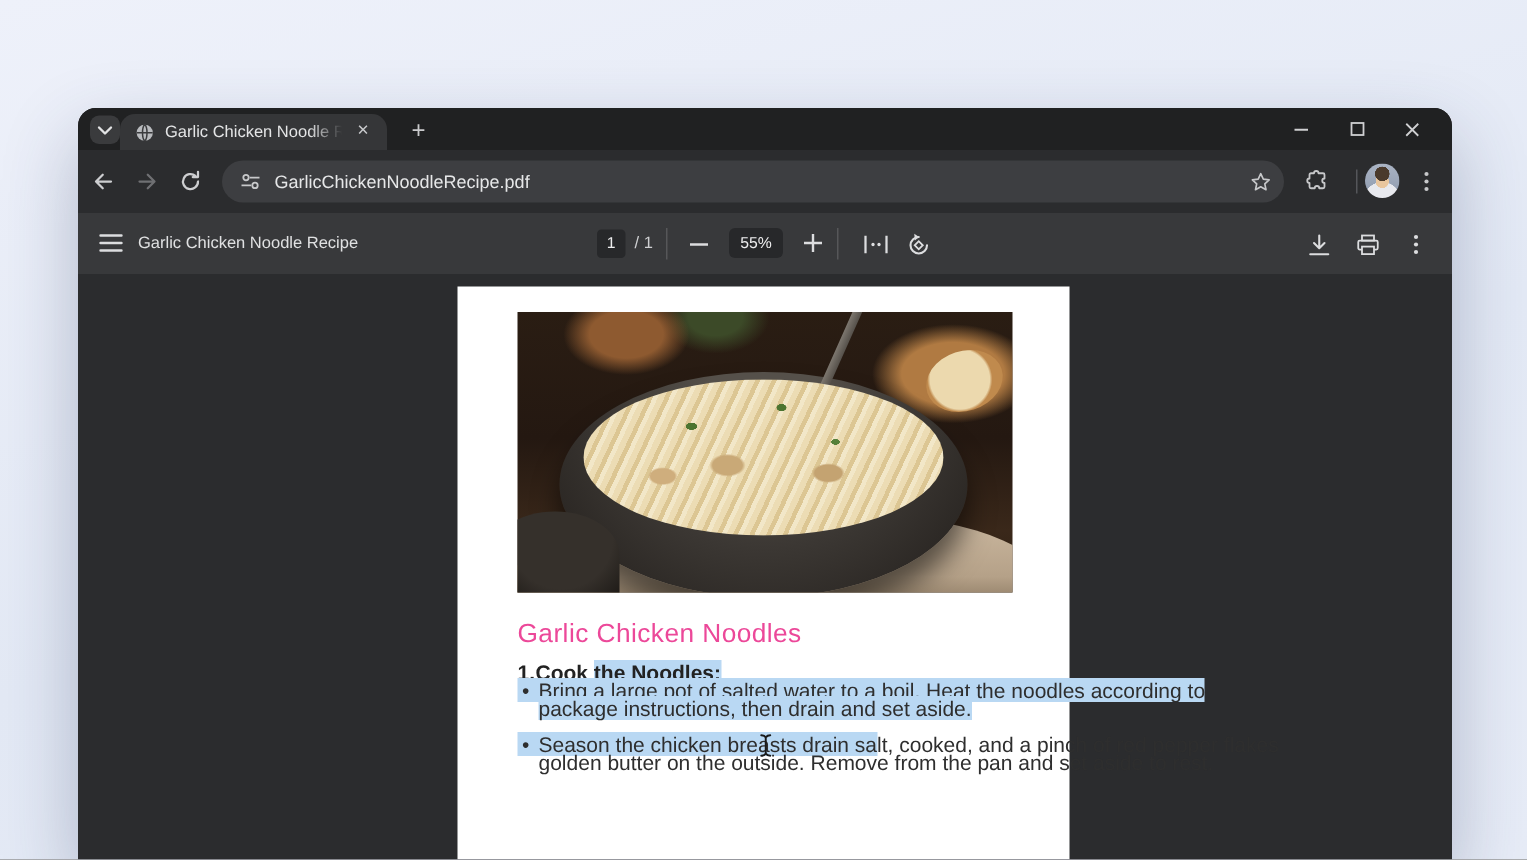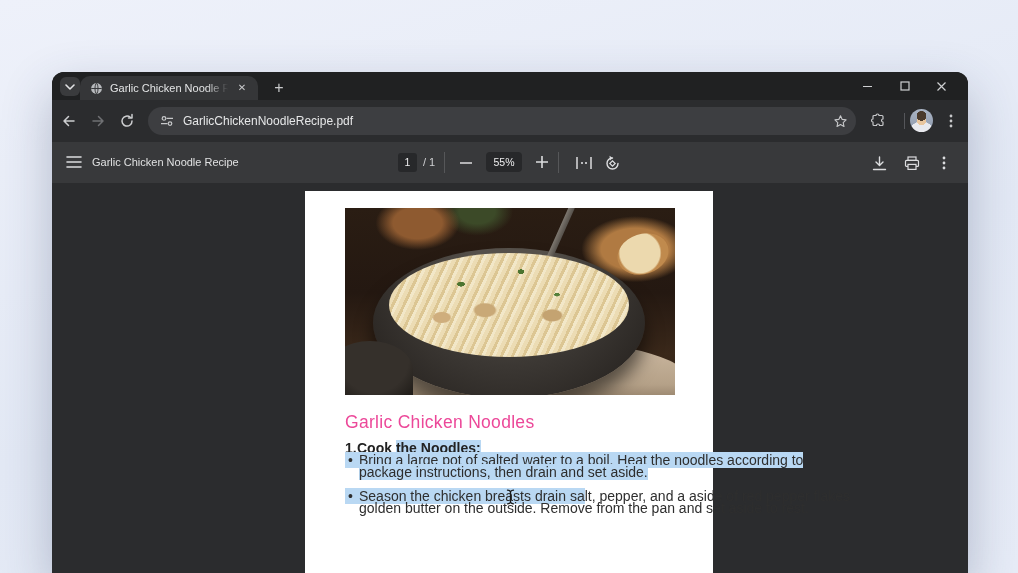--- a/index.html
+++ b/index.html
@@ -262,21 +262,21 @@
           <div class="sidebowl"></div>
         </div>
 
         <div class="doctitle">Garlic Chicken Noodles</div>
 
         <div class="recipe">
           <div class="rline hline"><span class="num">1.</span><span>Cook </span><span class="sel">the Noodles:</span></div>
           <div class="rline"><span class="sel"><span class="blt">•</span><span>Bring a large pot of salted water to a boil. Heat the noodles according to</span></span></div>
           <div class="rline ind"><span class="sel">package instructions, then drain and set aside.</span></div>
           <div class="gap"></div>
-          <div class="rline"><span class="sel"><span class="blt">•</span><span>Season the chicken breasts drain sa</span></span><span>lt, pepper, and a aside of red pepper flakes</span></div>
+          <div class="rline"><span class="sel"><span class="blt">•</span><span>Season the chicken breasts drain sa</span></span><span>lt, cooked, and a pinch of red pepper flakes</span></div>
           <div class="rline ind">golden butter on the outside. Remove from the pan and set aside to rest.</div>
         </div>
       </div>
 
       <div class="ibeam">
         <svg width="11" height="16" viewBox="0 0 11 16">
             <path d="M2.5 1.2c1.5 0 2.4.6 3 1.4.6-.8 1.5-1.4 3-1.4M5.5 2.6v10.8M2.5 14.8c1.5 0 2.4-.6 3-1.4.6.8 1.5 1.4 3 1.4" fill="none" stroke="#1a1a1a" stroke-width="1.3" stroke-linecap="round"></path>
           </svg>
       </div>
     </div>

